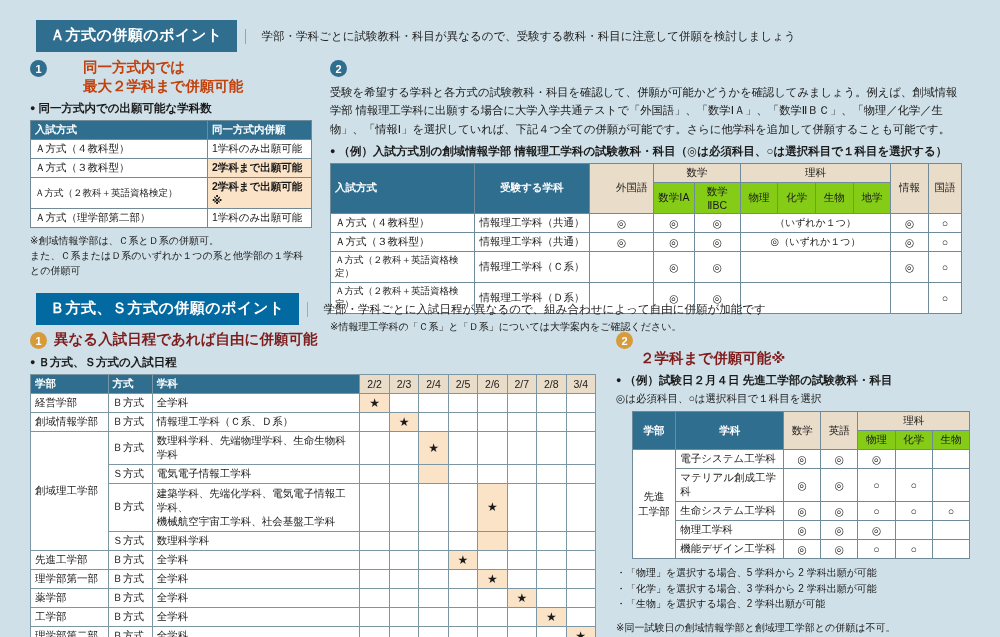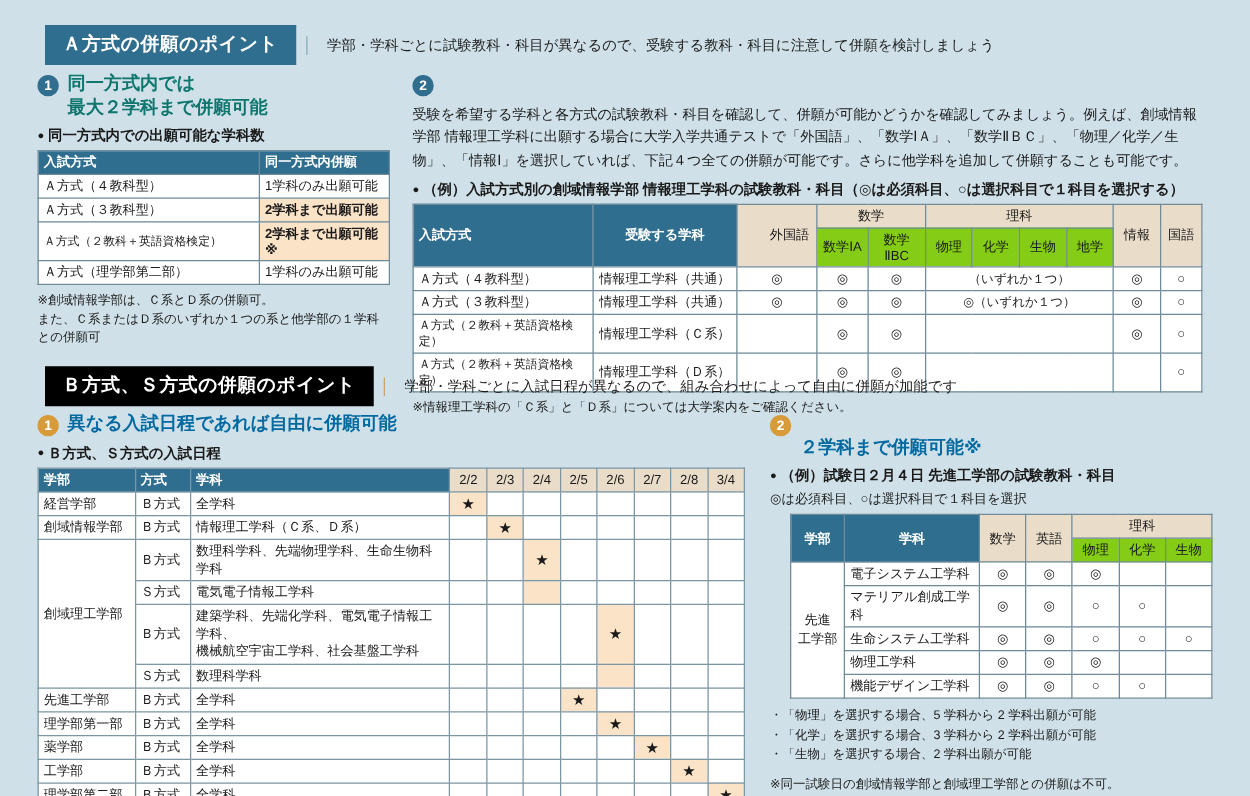--- a/index.html
+++ b/index.html
@@ -17,39 +17,39 @@
     display:flex;align-items:center;margin:0;
     padding:0;
   }
   .sec-title{
     color:#fff;font-weight:bold;font-size:15px;
     padding:6px 14px 7px 14px;
     letter-spacing:.5px;
     white-space:nowrap;
   }
   .sec-title.blue{background:#2f6e8f;}
-  .sec-title.orange{background:#000000;}
+  .sec-title.orange{background:#0369a1;}
   .sec-sub{
     font-size:11.5px;padding-left:16px;color:#1d1d1d;
     border-left:1px solid #8aa8b8;margin-left:8px;
   }
   .sec-sub.orange-line{border-left:1px solid #caa46a;}
 
   
   .num-head{display:flex;align-items:flex-start;gap:7px;margin-bottom:6px;}
   .circle-num{
     display:inline-flex;align-items:center;justify-content:center;
     width:17px;height:17px;border-radius:50%;
     font-size:11px;font-weight:bold;color:#fff;flex:0 0 auto;margin-top:2px;
   }
   .circle-num.blue{background:#2f6e8f;}
   .circle-num.orange{background:#d79b3a;}
   .num-text{font-size:14.5px;font-weight:bold;line-height:1.28;}
-  .num-text.blue{color:#0f766e;}
-  .num-text.orange{color:#0369a1;}
+  .num-text.blue{color:#c2410c;margin-left:29px;}
+  .num-text.orange{color:#7f1d1d;}
 
   .bullet-head{font-size:11.5px;font-weight:bold;margin:4px 0 4px 0;}
   .bullet-head:before{content:"\25CF";font-size:9px;margin-right:3px;vertical-align:1px;}
 
   p.note{font-size:10px;line-height:1.5;margin:5px 0 0 0;}
   p.body{font-size:11.3px;line-height:1.62;margin:0 0 6px 0;}
 
   table{border-collapse:collapse;}
   td,th{border:1px solid #6f8a99;padding:2px 4px;font-size:10.5px;font-weight:normal;text-align:center;background:#fff;}
   th{background:#e9ded0;}

